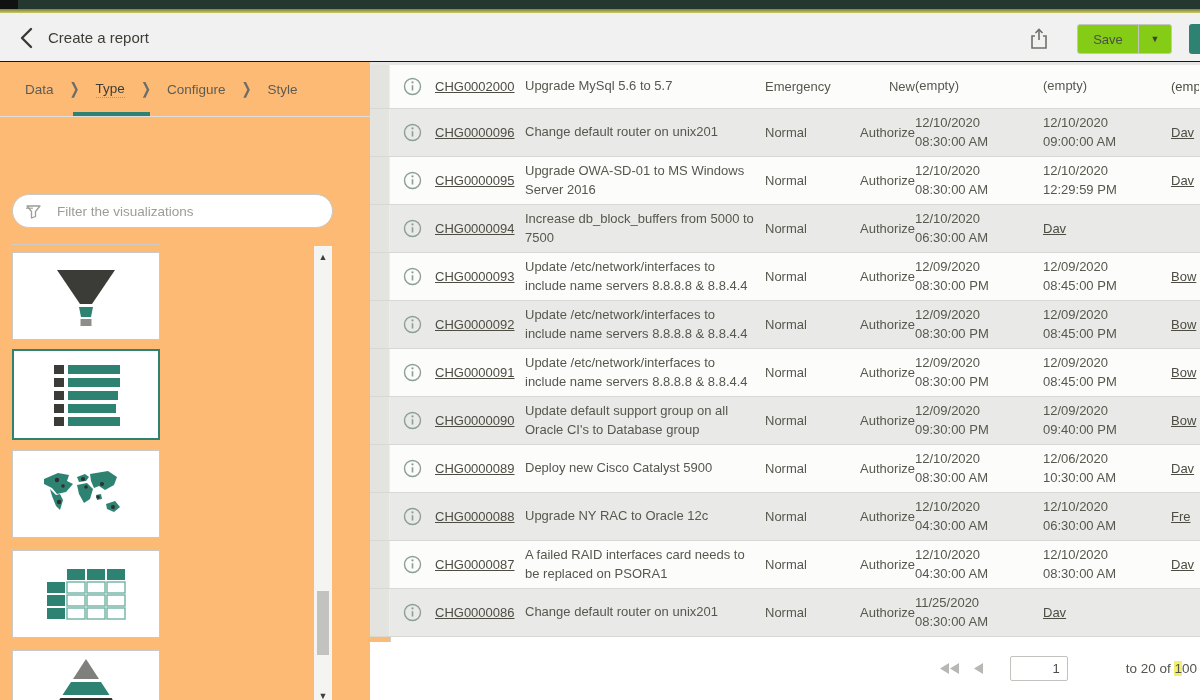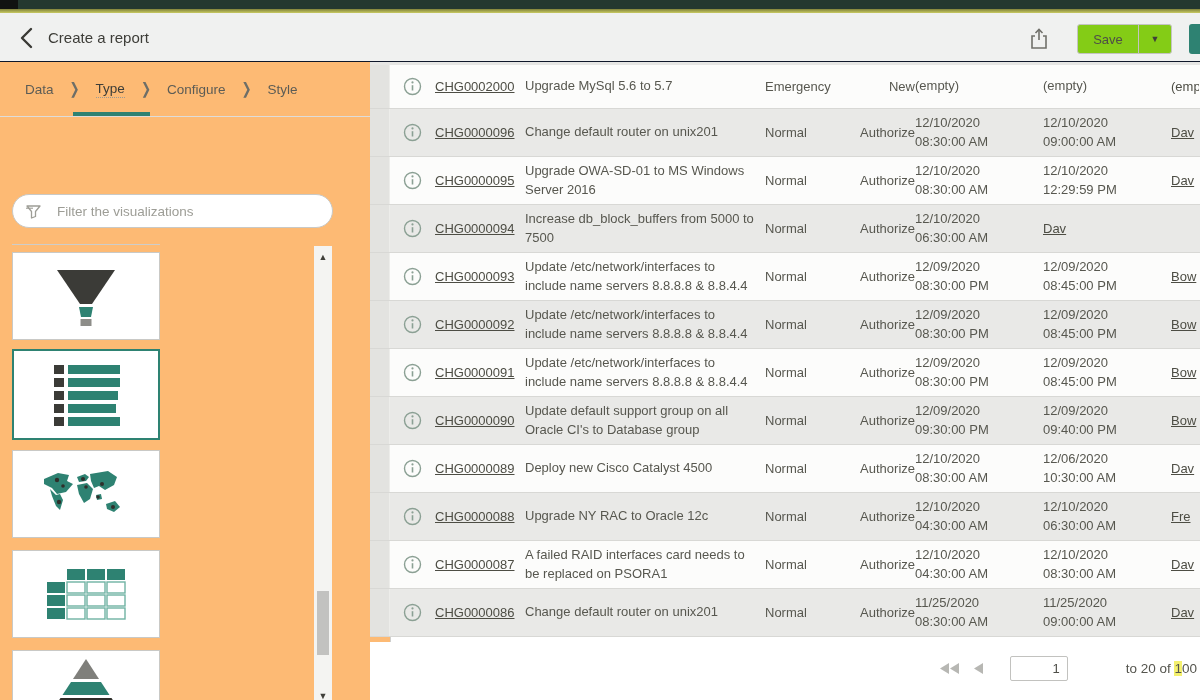--- a/index.html
+++ b/index.html
@@ -380,21 +380,21 @@
   <div class="trow">
     <div class="cell c-gutter"></div>
     <div class="cell c-icon">
       <svg class="info-icon" width="19" height="19" viewBox="0 0 19 19">
         <circle cx="9.5" cy="9.5" r="8" fill="none" stroke="#8ba094" stroke-width="1.4"></circle>
         <line x1="9.5" y1="8.2" x2="9.5" y2="13.5" stroke="#8ba094" stroke-width="1.6"></line>
         <circle cx="9.5" cy="5.4" r="1.1" fill="#8ba094"></circle>
       </svg>
     </div>
     <div class="cell c-number"><span class="cell-link">CHG0000089</span></div>
-    <div class="cell c-desc">Deploy new Cisco Catalyst 4500</div>
+    <div class="cell c-desc">Deploy new Cisco Catalyst 5900</div>
     <div class="cell c-priority">Normal</div>
     <div class="cell c-state">Authorize</div>
     <div class="cell c-date">12/10/2020 08:30:00 AM</div>
     <div class="cell c-date">12/06/2020 10:30:00 AM</div>
     <div class="cell c-assigned"><span class="cell-link">Dav</span></div>
   </div>
 
   <div class="trow">
     <div class="cell c-gutter"></div>
     <div class="cell c-icon">
@@ -438,21 +438,20 @@
         <circle cx="9.5" cy="9.5" r="8" fill="none" stroke="#8ba094" stroke-width="1.4"></circle>
         <line x1="9.5" y1="8.2" x2="9.5" y2="13.5" stroke="#8ba094" stroke-width="1.6"></line>
         <circle cx="9.5" cy="5.4" r="1.1" fill="#8ba094"></circle>
       </svg>
     </div>
     <div class="cell c-number"><span class="cell-link">CHG0000086</span></div>
     <div class="cell c-desc">Change default router on unix201</div>
     <div class="cell c-priority">Normal</div>
     <div class="cell c-state">Authorize</div>
     <div class="cell c-date">11/25/2020 08:30:00 AM</div>
-    <div class="cell c-date">11/25/2020 09:00:00 AM</div>
     <div class="cell c-assigned"><span class="cell-link">Dav</span></div>
   </div>
 </div>
 </div>
 
 <div class="pagination">
   <div class="pg-inner">
     <span class="pg-btn">
       <svg width="20" height="11" viewBox="0 0 20 11">
           <polygon points="9,0 9,11 0,5.5" fill="#b7b7b3"></polygon>

